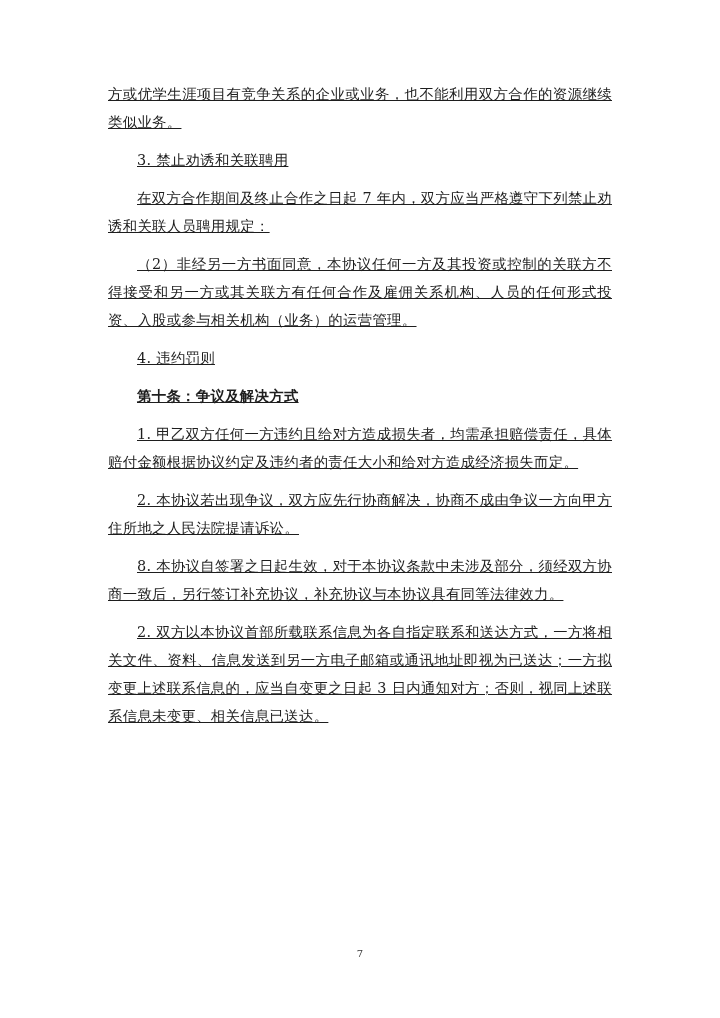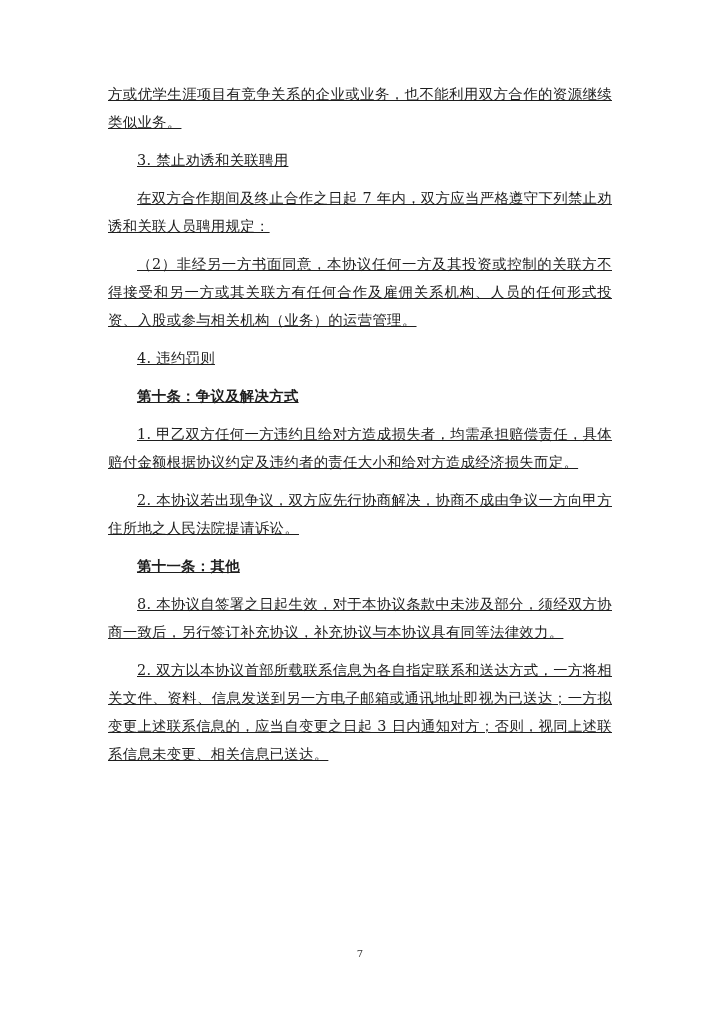--- a/index.html
+++ b/index.html
@@ -17,18 +17,17 @@
 
 <div class="page">
   <p class="para">方或优学生涯项目有竞争关系的企业或业务，也不能利用双方合作的资源继续类似业务。</p>
   <p class="para indent">3. 禁止劝诱和关联聘用</p>
   <p class="para indent">在双方合作期间及终止合作之日起 7 年内，双方应当严格遵守下列禁止劝诱和关联人员聘用规定：</p>
   <p class="para indent">（2）非经另一方书面同意，本协议任何一方及其投资或控制的关联方不得接受和另一方或其关联方有任何合作及雇佣关系机构、人员的任何形式投资、入股或参与相关机构（业务）的运营管理。</p>
   <p class="para indent">4. 违约罚则</p>
   <p class="para indent heading">第十条：争议及解决方式</p>
   <p class="para indent">1. 甲乙双方任何一方违约且给对方造成损失者，均需承担赔偿责任，具体赔付金额根据协议约定及违约者的责任大小和给对方造成经济损失而定。</p>
   <p class="para indent">2. 本协议若出现争议，双方应先行协商解决，协商不成由争议一方向甲方住所地之人民法院提请诉讼。</p>
-  <p class="para indent heading">第十一条：其他</p>
   <p class="para indent">8. 本协议自签署之日起生效，对于本协议条款中未涉及部分，须经双方协商一致后，另行签订补充协议，补充协议与本协议具有同等法律效力。</p>
   <p class="para indent">2. 双方以本协议首部所载联系信息为各自指定联系和送达方式，一方将相关文件、资料、信息发送到另一方电子邮箱或通讯地址即视为已送达；一方拟变更上述联系信息的，应当自变更之日起 3 日内通知对方；否则，视同上述联系信息未变更、相关信息已送达。</p>
 </div>
 
 <div class="page-number">7</div>
 
 </body></html>

